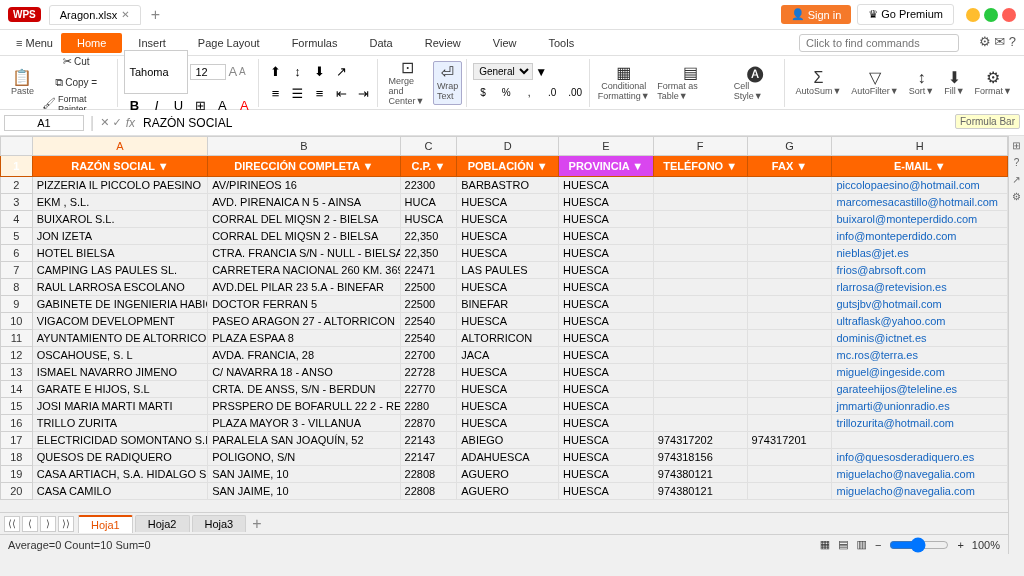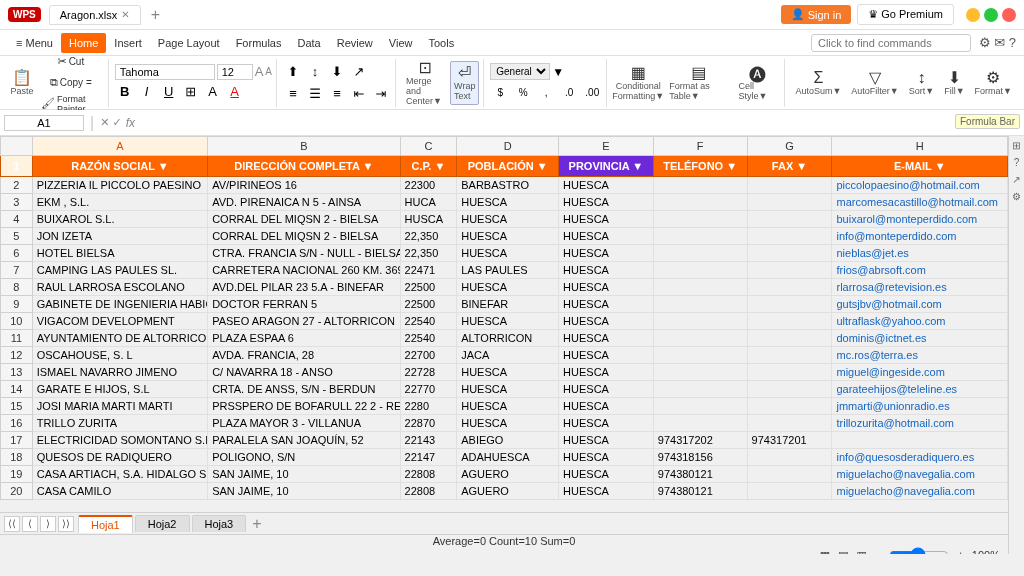--- a/index.html
+++ b/index.html
@@ -16,36 +16,36 @@
     .premium-btn { background: #fff; border: 1px solid #ddd; padding: 3px 10px; border-radius: 3px; font-size: 11px; cursor: pointer; }
     .win-controls { display: flex; gap: 4px; margin-left: 6px; }
     .win-btn { width: 14px; height: 14px; border-radius: 50%; border: none; cursor: pointer; }
     .win-min { background: #ffbd2e; }
     .win-max { background: #28c940; }
     .win-close { background: #ff5f57; }
 
     
     .ribbon-tabs { display: flex; align-items: center; background: #fff; height: 26px; padding: 0 8px; border-bottom: 1px solid #e0e0e0; }
     .ribbon-menu { color: #333; font-size: 11px; padding: 4px 8px; cursor: pointer; }
-    .ribbon-tab { color: #333; font-size: 11px; padding: 4px 8px; cursor: pointer; }
+    .ribbon-tab { color: #333; font-size: 11px; padding: 4px 16px; cursor: pointer; }
     .ribbon-tab.active { background: #ff6600; color: #fff; border-radius: 2px; }
-    .ribbon-icons-right { margin-left: auto; display: flex; align-items: center; gap: 4px; }
+    .ribbon-icons-right { margin-left: auto; display: flex; gap: 16px; }
     .search-box { border: 1px solid #ccc; border-radius: 3px; padding: 2px 6px; font-size: 11px; width: 160px; color: #888; }
 
     .ribbon-toolbar { display: flex; align-items: center; background: #fff; height: 54px; padding: 2px 4px; border-bottom: 1px solid #e0e0e0; gap: 2px; }
     .toolbar-group { display: flex; align-items: center; padding: 0 4px; border-right: 1px solid #e0e0e0; height: 48px; gap: 2px; }
     .toolbar-group:last-child { border-right: none; }
     .tb-btn { display: flex; flex-direction: column; align-items: center; justify-content: center; padding: 2px 4px; cursor: pointer; border-radius: 2px; min-width: 28px; height: 44px; font-size: 10px; color: #333; }
     .tb-icon { font-size: 16px; line-height: 1; }
     .tb-label { font-size: 9px; color: #555; }
     .tb-btn-small { display: flex; align-items: center; justify-content: center; padding: 2px 3px; cursor: pointer; border-radius: 2px; height: 20px; font-size: 11px; color: #333; }
 
     .font-controls { display: flex; flex-direction: column; gap: 2px; }
     .font-row { display: flex; align-items: center; gap: 2px; }
-    .font-name-box { border: 1px solid #ccc; padding: 1px 4px; font-size: 11px; width: 100px; }
+    .font-name-box { border: 1px solid #ccc; padding: 15px 4px; font-size: 11px; width: 64px; }
     .font-size-box { border: 1px solid #ccc; padding: 1px 4px; font-size: 11px; width: 36px; }
     .bold-btn { font-weight: bold; font-size: 13px; width: 20px; height: 20px; display: flex; align-items: center; justify-content: center; cursor: pointer; border-radius: 2px; }
     .italic-btn { font-style: italic; font-size: 13px; width: 20px; height: 20px; display: flex; align-items: center; justify-content: center; cursor: pointer; border-radius: 2px; }
     .underline-btn { font-size: 13px; width: 20px; height: 20px; display: flex; align-items: center; justify-content: center; cursor: pointer; border-radius: 2px; text-decoration: underline; }
     .format-btn { font-size: 13px; width: 20px; height: 20px; display: flex; align-items: center; justify-content: center; cursor: pointer; border-radius: 2px; }
 
     
     .formula-bar { display: flex; align-items: center; background: #fff; height: 26px; padding: 0 4px; border-bottom: 1px solid #e0e0e0; gap: 4px; position: relative; }
     .cell-ref-box { border: 1px solid #ccc; padding: 1px 6px; font-size: 11px; width: 80px; text-align: center; }
     .formula-divider { color: #ccc; font-size: 16px; margin: 0 2px; }
@@ -65,21 +65,21 @@
     .data-cell.email { color: #1565c0; }
 
     
     .sheet-tabs { display: flex; align-items: center; background: #f0f0f0; height: 22px; border-top: 1px solid #d0d0d0; padding: 0 4px; }
     .sheet-tab { padding: 2px 12px; font-size: 11px; cursor: pointer; border: 1px solid #d0d0d0; border-bottom: none; background: #e0e0e0; margin-right: 2px; border-radius: 2px 2px 0 0; }
     .sheet-tab.active { background: #fff; color: #e65100; border-top: 2px solid #e65100; }
     .sheet-nav { display: flex; gap: 2px; margin-right: 4px; }
     .sheet-nav-btn { width: 16px; height: 16px; display: flex; align-items: center; justify-content: center; cursor: pointer; font-size: 10px; color: #555; border: 1px solid #ccc; background: #fff; }
 
     
-    .status-bar { display: flex; align-items: center; background: #f0f0f0; height: 20px; padding: 0 8px; border-top: 1px solid #d0d0d0; font-size: 11px; color: #333; flex-direction: column; }
+    .status-bar { display: flex; align-items: center; background: #f0f0f0; height: 20px; padding: 0 8px; border-top: 1px solid #d0d0d0; font-size: 11px; color: #333; }
     .status-right { margin-left: auto; display: flex; align-items: center; gap: 8px; }
 
     
     .sheet-scroll { height: 376px; overflow: hidden; position: relative; }
 
     .main-content { display: flex; position: relative; }
     .sheet-area { flex: 1; overflow: hidden; }
   </style>
 </head>
 <body>
@@ -250,20 +250,21 @@
       <span class="tb-label">Format▼</span>
     </div>
   </div>
 </div>
 
 <div class="formula-bar">
   <input class="cell-ref-box" value="A1" style="">
   <span class="formula-divider">|</span>
   <span style="font-size:11px;color:#888;cursor:pointer;">✕ ✓</span>
   <span class="fx-label">fx</span>
+  <input class="formula-input" value="RAZÓN SOCIAL" style="">
   <span class="formula-bar-label">Formula Bar</span>
 </div>
 
 <div class="main-content">
   <div class="sheet-area">
     <div class="sheet-scroll">
       <table class="sheet-table">
         <thead>
           <tr>
             <td class="col-header" style="width:28px;"></td>
@@ -275,21 +276,21 @@
             <td class="col-header" style="width:75px;">F</td>
             <td class="col-header" style="width:75px;">G</td>
             <td class="col-header" style="width:155px;">H</td>
           </tr>
           <tr class="header-row">
             <td class="row-header selected">1</td>
             <td style="background:#ff6600;">RAZÓN SOCIAL ▼</td>
             <td style="background:#ff6600;">DIRECCIÓN COMPLETA ▼</td>
             <td style="background:#ff6600;">C.P. ▼</td>
             <td style="background:#ff6600;">POBLACIÓN ▼</td>
-            <td style="background:#6d28d9;text-align:center;">PROVINCIA ▼</td>
+            <td style="background:#d946ef;text-align:center;">PROVINCIA ▼</td>
             <td style="background:#ff6600;">TELÉFONO ▼</td>
             <td style="background:#ff6600;">FAX ▼</td>
             <td style="background:#ff6600;">E-MAIL ▼</td>
           </tr>
         </thead>
         <tbody id="table-body">
         <tr>
               <td class="row-header">2</td>
               <td class="data-cell">PIZZERIA IL PICCOLO PAESINO</td>
               <td class="data-cell">AV/PIRINEOS 16</td>
@@ -384,21 +385,21 @@
               <td class="data-cell">22540</td>
               <td class="data-cell">HUESCA</td>
               <td class="data-cell">HUESCA</td>
               <td class="data-cell"></td>
               <td class="data-cell"></td>
               <td class="data-cell email">ultraflask@yahoo.com</td>
             </tr>
             <tr>
               <td class="row-header">11</td>
               <td class="data-cell">AYUNTAMIENTO DE ALTORRICON</td>
-              <td class="data-cell">PLAZA ESPAA 6</td>
+              <td class="data-cell">PLAZA ESPAA 8</td>
               <td class="data-cell">22540</td>
               <td class="data-cell">ALTORRICON</td>
               <td class="data-cell">HUESCA</td>
               <td class="data-cell"></td>
               <td class="data-cell"></td>
               <td class="data-cell email">dominis@ictnet.es</td>
             </tr>
             <tr>
               <td class="row-header">12</td>
               <td class="data-cell">OSCAHOUSE, S. L</td>

